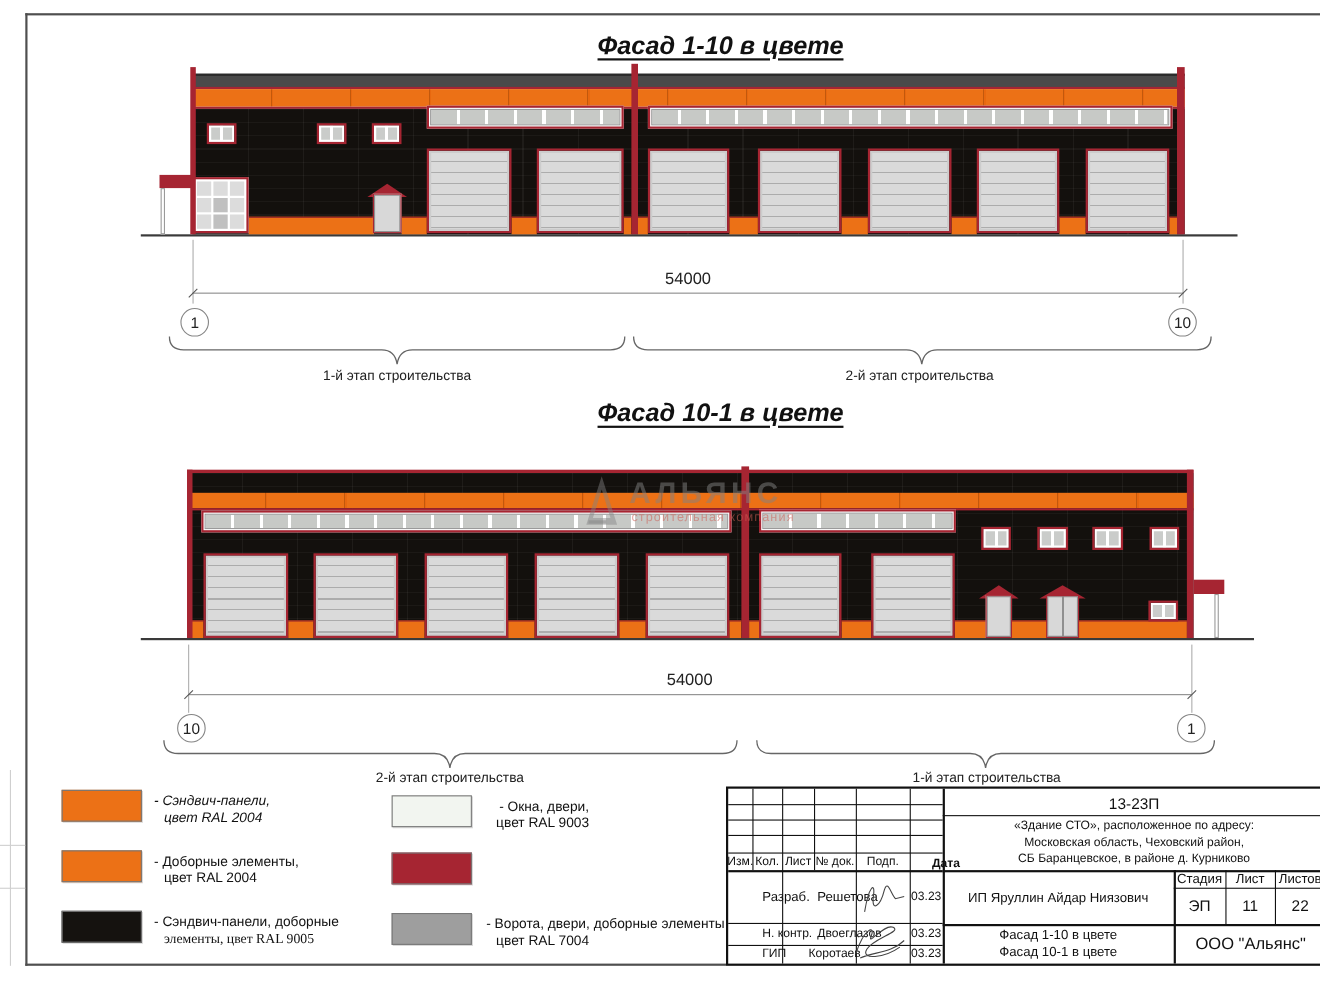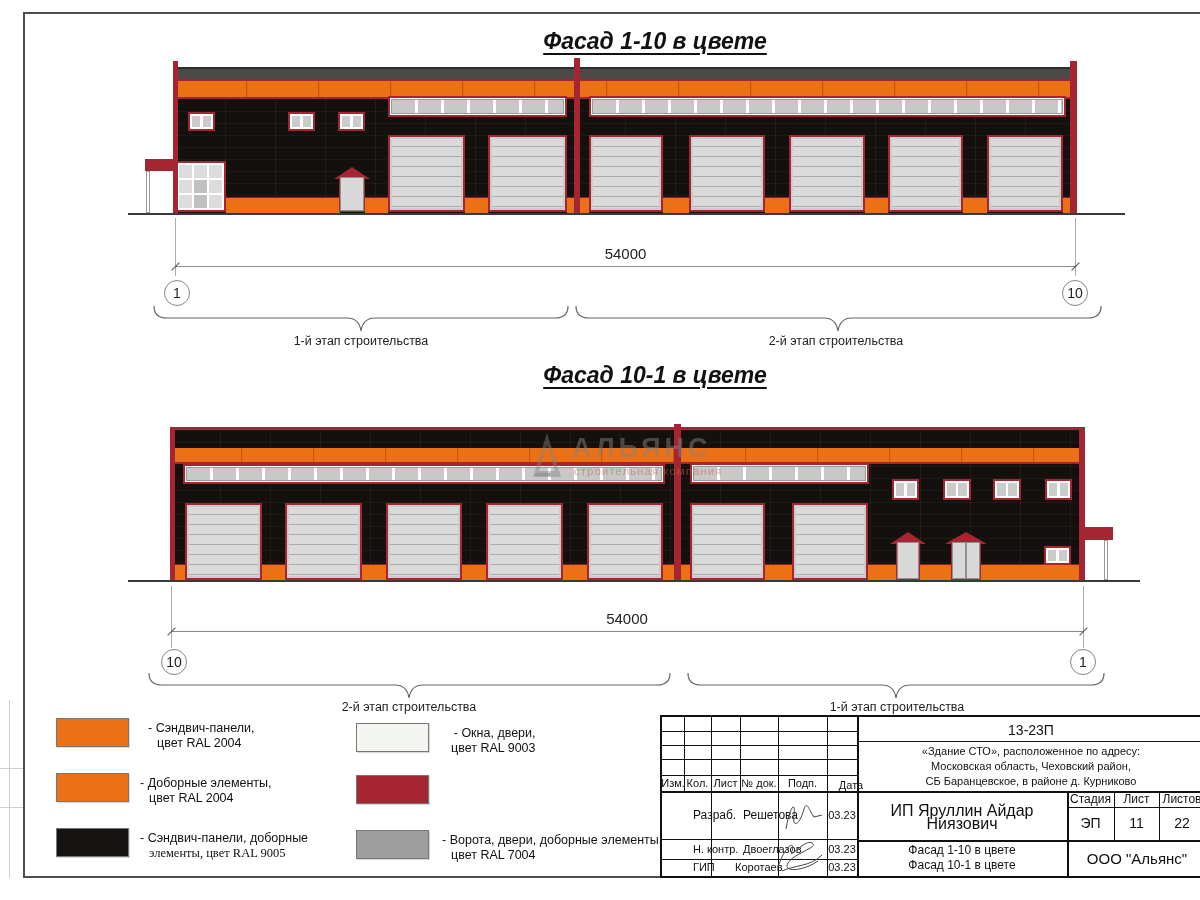--- a/index.html
+++ b/index.html
@@ -225,21 +225,21 @@
   <svg class="brace" style="left:148px;top:672px;" width="523" height="30" viewBox="0 0 523 30">
     <path d="M1 1 Q1 13 14 13 L247 13 Q259 13 261 26 Q263 13 275 13 L509 13 Q522 13 522 1"></path>
   </svg>
   <svg class="brace" style="left:687px;top:672px;" width="418" height="30" viewBox="0 0 418 30">
     <path d="M1 1 Q1 13 14 13 L195 13 Q207 13 209 26 Q211 13 223 13 L404 13 Q417 13 417 1"></path>
   </svg>
   <div class="stage-label" style="left:279px;top:700px;width:260px;">2-й этап строительства</div>
   <div class="stage-label" style="left:767px;top:700px;width:260px;">1-й этап строительства</div>
 
   <div class="sw" style="left:56px;top:718px;background:#ec7116;"></div>
-  <div class="leg-text" style="left:148px;top:721px;">
+  <div class="leg-text" style="left:140px;top:721px;font-style:italic;">
     <div>- Сэндвич-панели,</div>
     <div style="padding-left:9px;">цвет RAL 2004</div>
   </div>
   <div class="sw" style="left:56px;top:773px;background:#ec7116;"></div>
   <div class="leg-text" style="left:140px;top:776px;">
     <div>- Доборные элементы,</div>
     <div style="padding-left:9px;">цвет RAL 2004</div>
   </div>
   <div class="sw" style="left:56px;top:828px;background:#15120f;"></div>
   <div class="leg-text" style="left:140px;top:831px;">
@@ -286,40 +286,40 @@
     <div class="t" style="left:195px;top:2px;width:348px;height:22px;font-size:14px;">13-23П</div>
     <div class="t" style="left:195px;top:27px;width:348px;height:15px;">«Здание СТО», расположенное по адресу:</div>
     <div class="t" style="left:195px;top:42px;width:348px;height:15px;">Московская область, Чеховский район,</div>
     <div class="t" style="left:195px;top:57px;width:348px;height:15px;">СБ Баранцевское, в районе д. Курниково</div>
 
     <div class="t" style="left:0;top:58px;width:22px;height:16px;">Изм.</div>
     <div class="t" style="left:22px;top:58px;width:27px;height:16px;">Кол.</div>
     <div class="t" style="left:49px;top:58px;width:29px;height:16px;">Лист</div>
     <div class="t" style="left:78px;top:58px;width:38px;height:16px;">№ док.</div>
     <div class="t" style="left:116px;top:58px;width:49px;height:16px;">Подп.</div>
-    <div class="t" style="left:174px;top:58px;width:30px;height:20px;">Дата</div>
+    <div class="t" style="left:183px;top:58px;width:30px;height:20px;font-weight:bold;">Дата</div>
 
     <div class="t left" style="left:3px;top:84px;width:46px;height:28px;font-size:12px;">Разраб.</div>
     <div class="t left" style="left:53px;top:84px;width:62px;height:28px;font-size:12px;">Решетова</div>
     <div class="t" style="left:165px;top:84px;width:30px;height:28px;">03.23</div>
     <div class="t left" style="left:3px;top:122px;width:46px;height:20px;">Н. контр.</div>
     <div class="t left" style="left:53px;top:122px;width:62px;height:20px;">Двоеглазов</div>
     <div class="t" style="left:165px;top:122px;width:30px;height:20px;">03.23</div>
     <div class="t left" style="left:3px;top:142px;width:46px;height:17px;">ГИП</div>
     <div class="t left" style="left:45px;top:142px;width:76px;height:17px;">Коротаев</div>
     <div class="t" style="left:165px;top:142px;width:30px;height:17px;">03.23</div>
 
     <svg class="abs" style="left:118px;top:78px;" width="45" height="42" viewBox="0 0 45 42">
       <path d="M6 34 C10 10 16 6 14 20 C12 34 20 30 24 14 C27 4 30 18 34 22 L42 20" stroke="#444" fill="none" stroke-width="1"></path>
     </svg>
     <svg class="abs" style="left:112px;top:120px;" width="52" height="38" viewBox="0 0 52 38">
       <path d="M4 30 C12 6 22 4 18 14 C14 24 30 2 38 6 C46 10 20 16 14 26 C8 36 30 34 44 24 M8 34 C20 28 36 30 48 18" stroke="#444" fill="none" stroke-width="1"></path>
     </svg>
 
-    <div class="t" style="left:195px;top:76px;width:210px;height:47px;font-size:16px;">ИП Яруллин Айдар Ниязович</div>
+    <div class="t" style="left:195px;top:76px;width:210px;height:47px;font-size:12px;">ИП Яруллин Айдар Ниязович</div>
     <div class="t" style="left:405px;top:74px;width:47px;height:16px;font-size:12px;">Стадия</div>
     <div class="t" style="left:452px;top:74px;width:45px;height:16px;font-size:12px;">Лист</div>
     <div class="t" style="left:497px;top:74px;width:46px;height:16px;font-size:12px;">Листов</div>
     <div class="t" style="left:405px;top:90px;width:47px;height:33px;font-size:14px;">ЭП</div>
     <div class="t" style="left:452px;top:90px;width:45px;height:33px;font-size:14px;">11</div>
     <div class="t" style="left:497px;top:90px;width:46px;height:33px;font-size:14px;">22</div>
 
     <div class="t" style="left:195px;top:125px;width:210px;height:17px;font-size:12px;">Фасад 1-10 в цвете</div>
     <div class="t" style="left:195px;top:140px;width:210px;height:17px;font-size:12px;">Фасад 10-1 в цвете</div>
     <div class="t" style="left:407px;top:123px;width:136px;height:36px;font-size:15px;">ООО "Альянс"</div>

